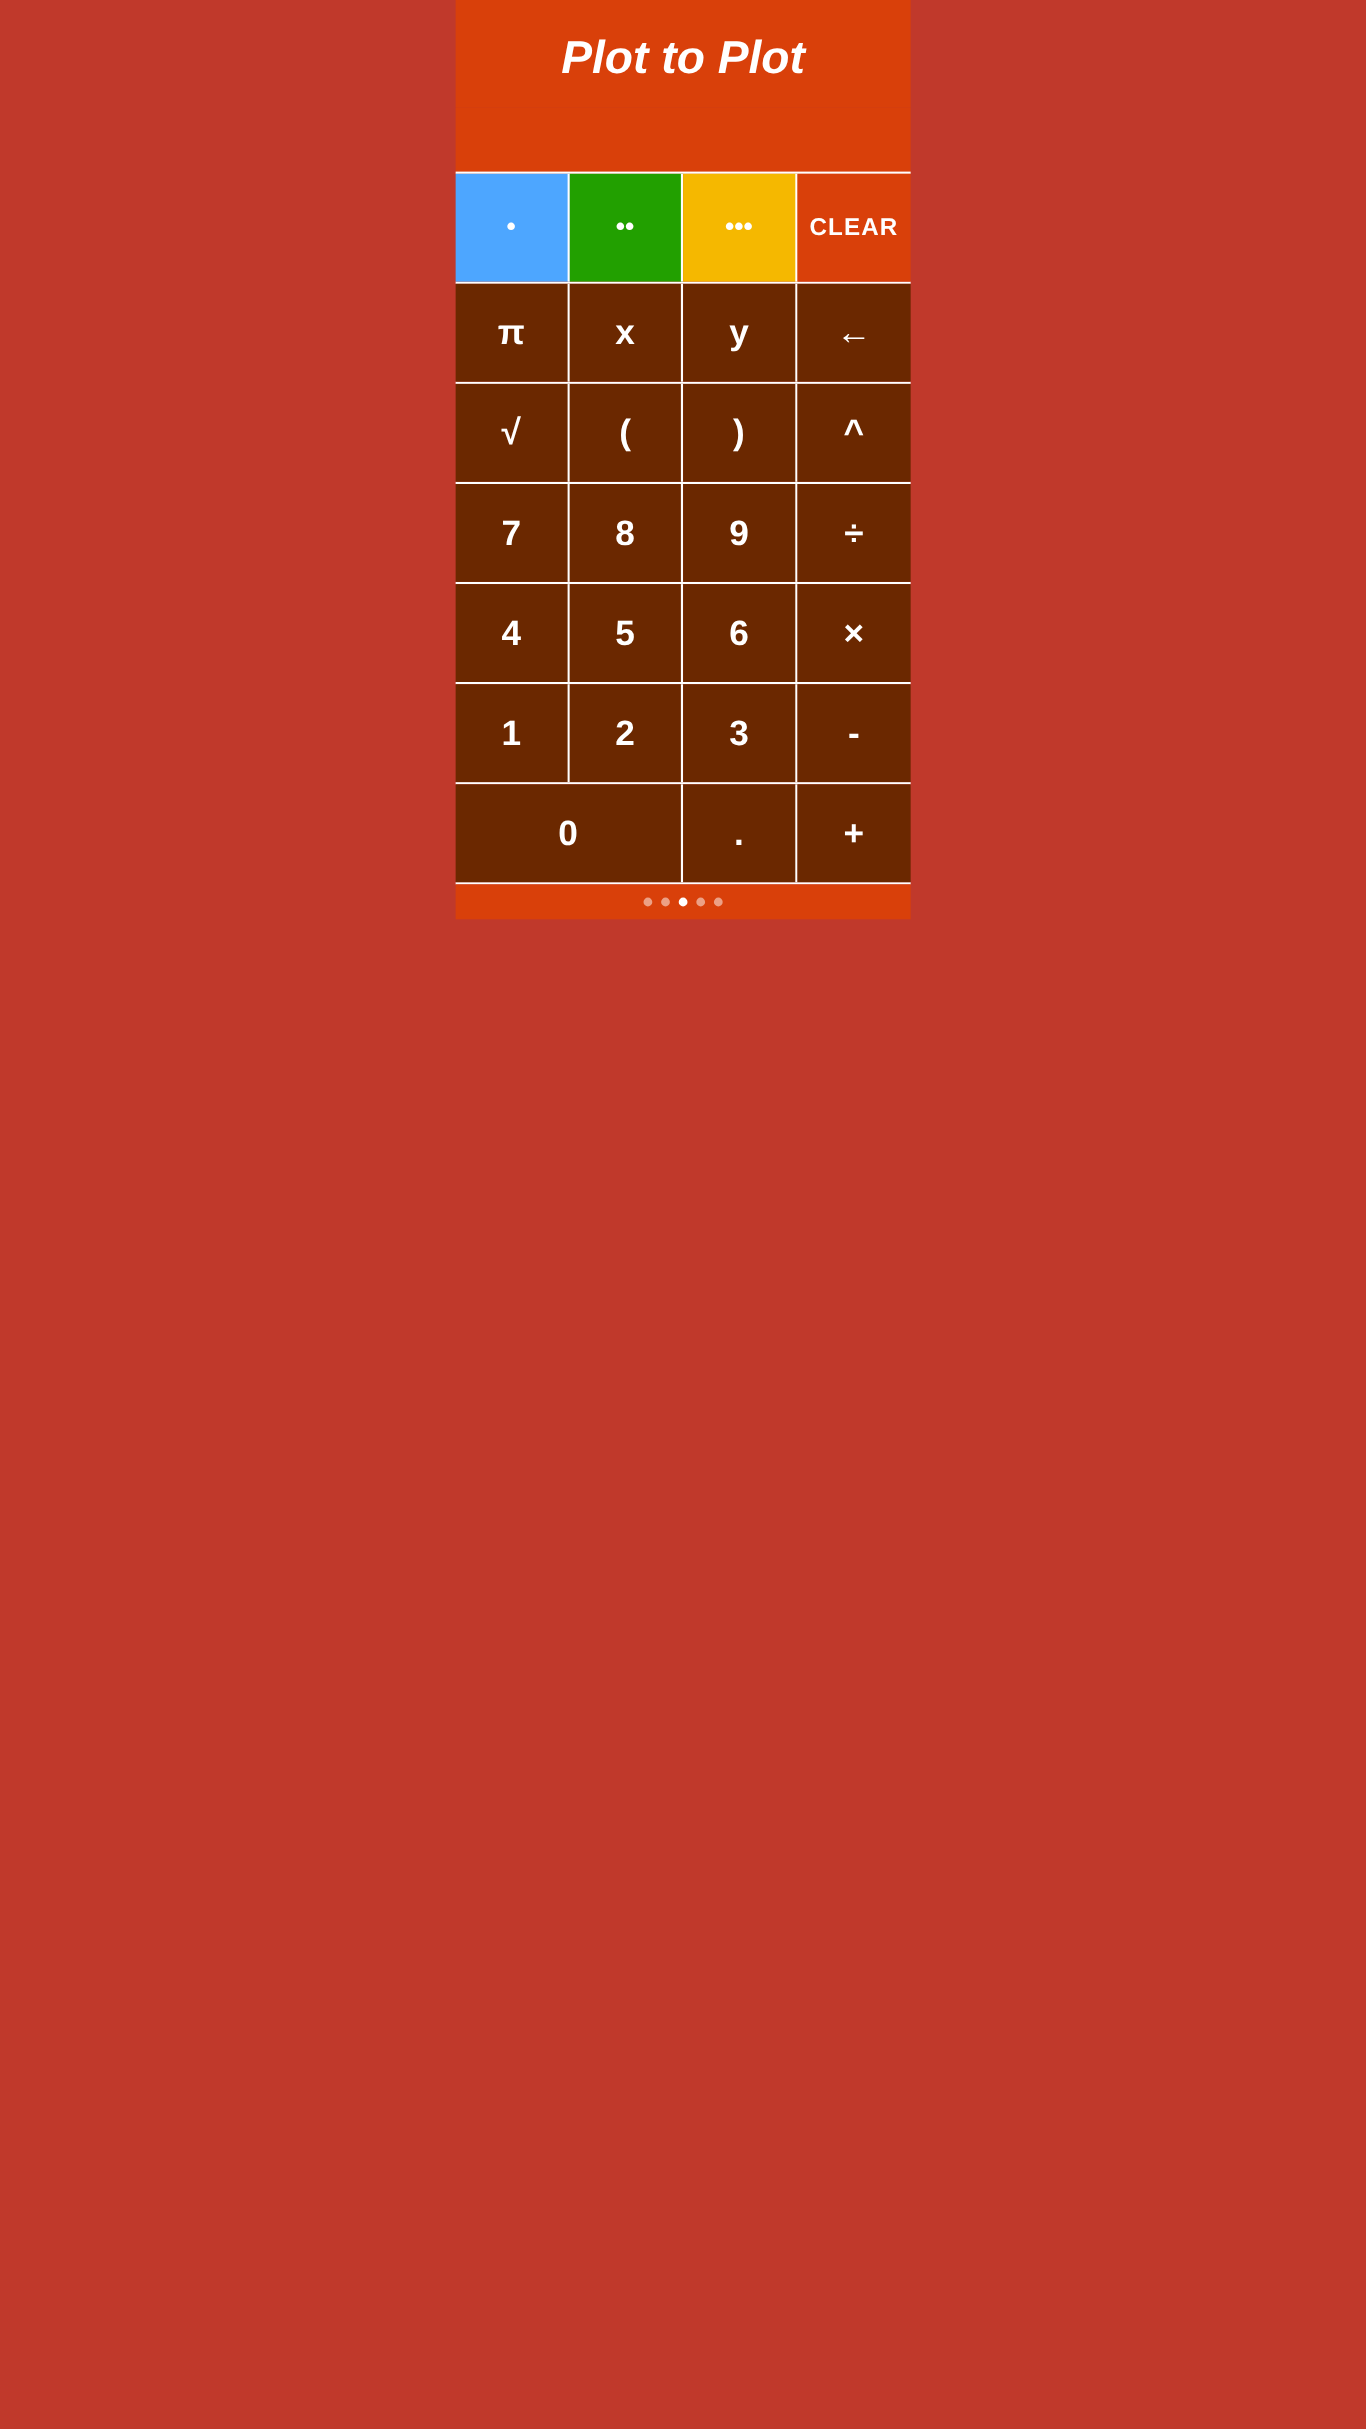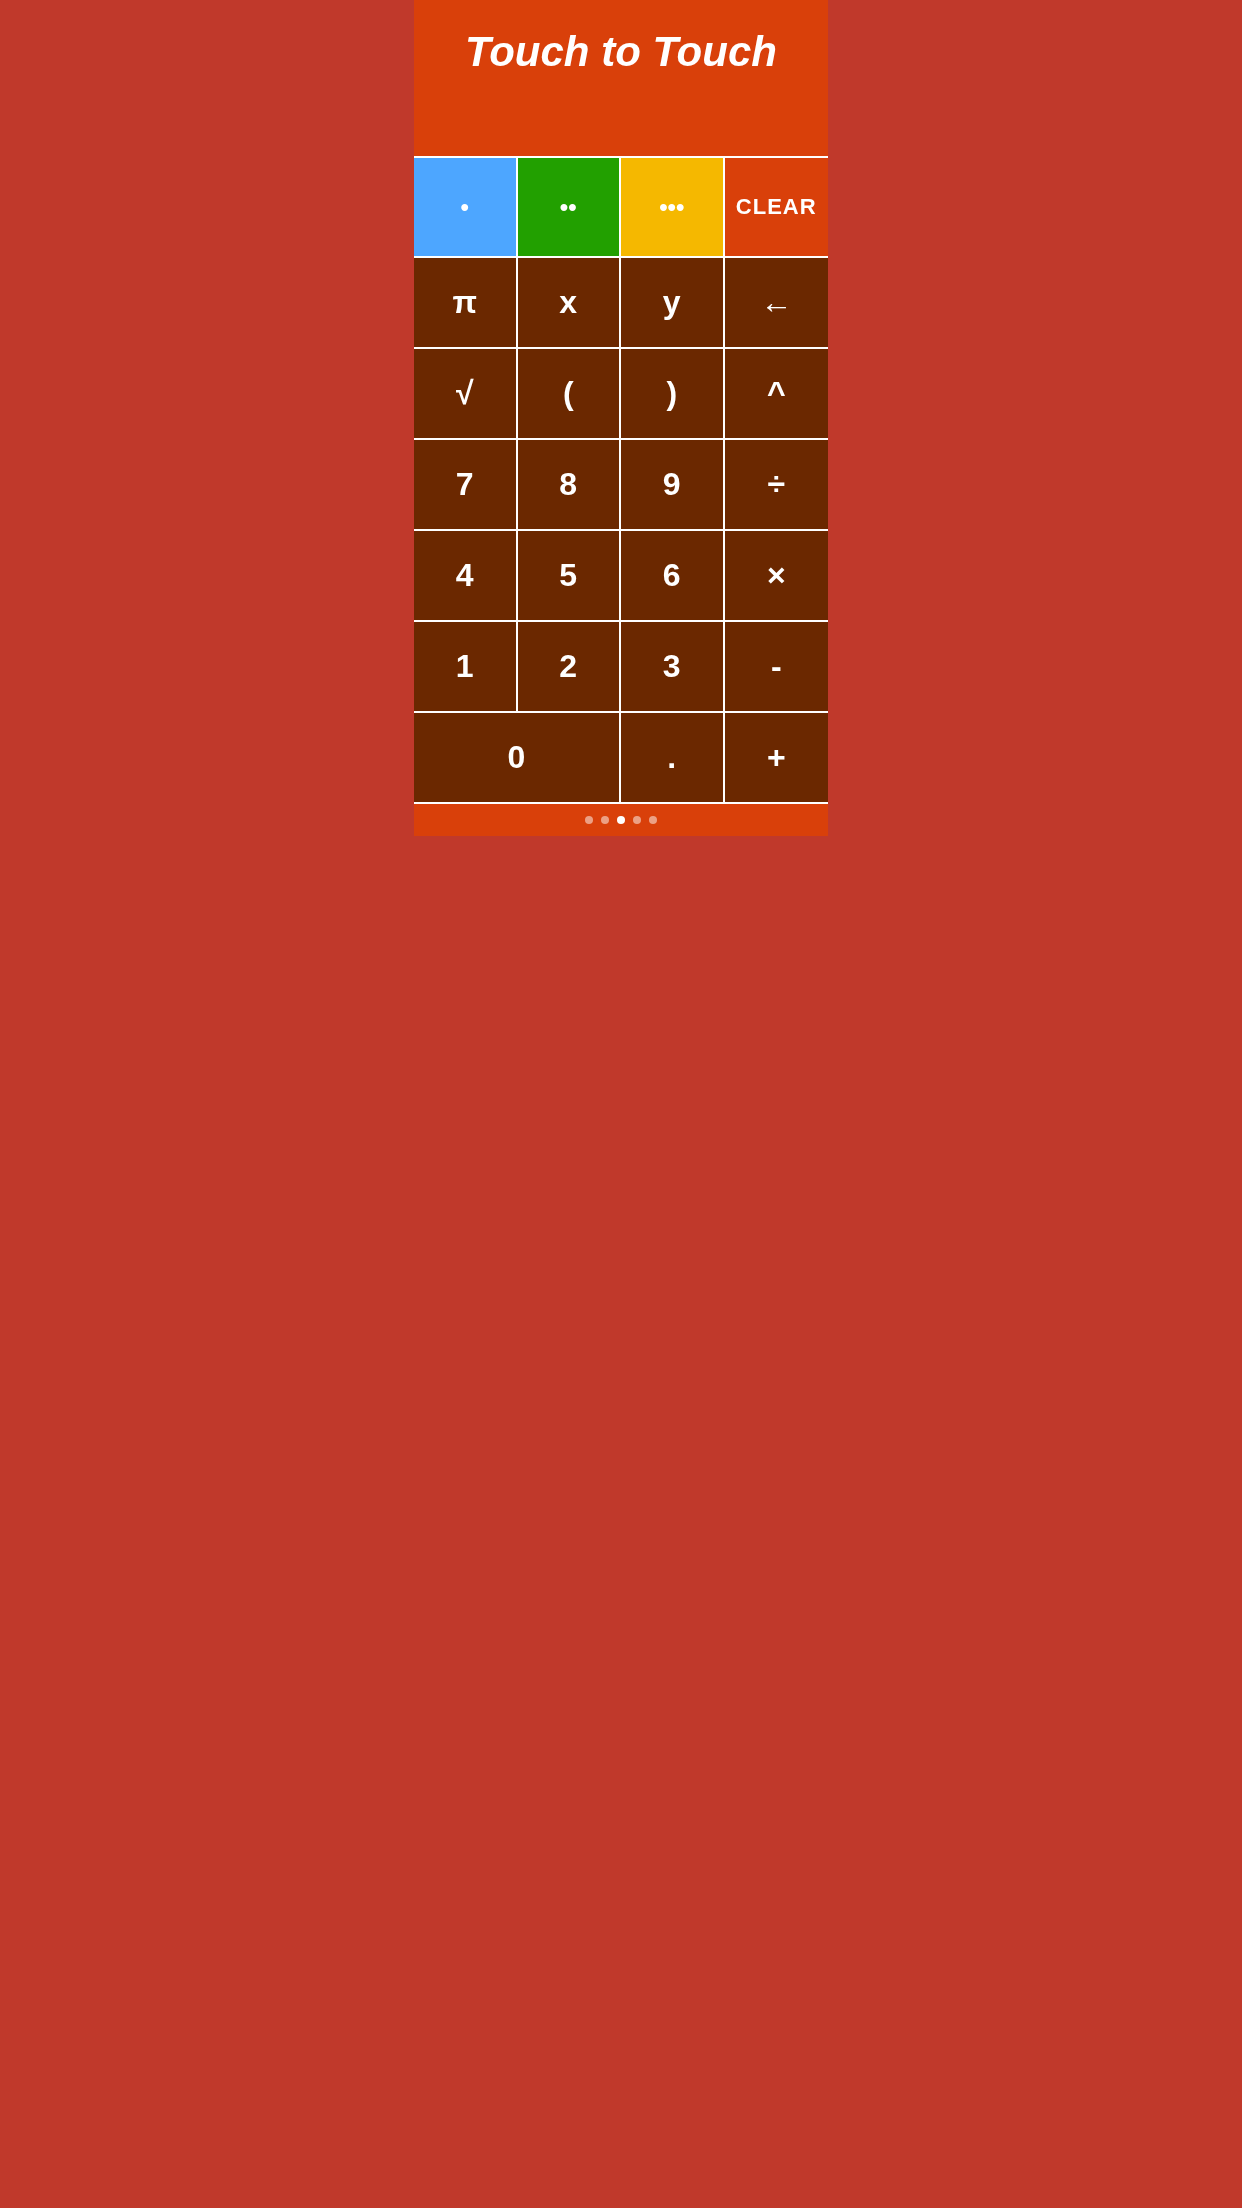--- a/index.html
+++ b/index.html
@@ -190,21 +190,21 @@
     .dot.active {
       background: white;
     }
   </style>
 </head>
 <body>
 
 <div id="app">
 
   <div class="header">
-    <div class="header-title">Touch to Touch</div>
+    <div class="header-title">Plot to Plot</div>
   </div>
 
 
   <div class="preview-area"></div>
 
   <div class="function-row">
     <button class="func-btn-blue">•</button>
     <button class="func-btn-green">••</button>
     <button class="func-btn-yellow">•••</button>
     <button class="func-btn-clear">CLEAR</button>

